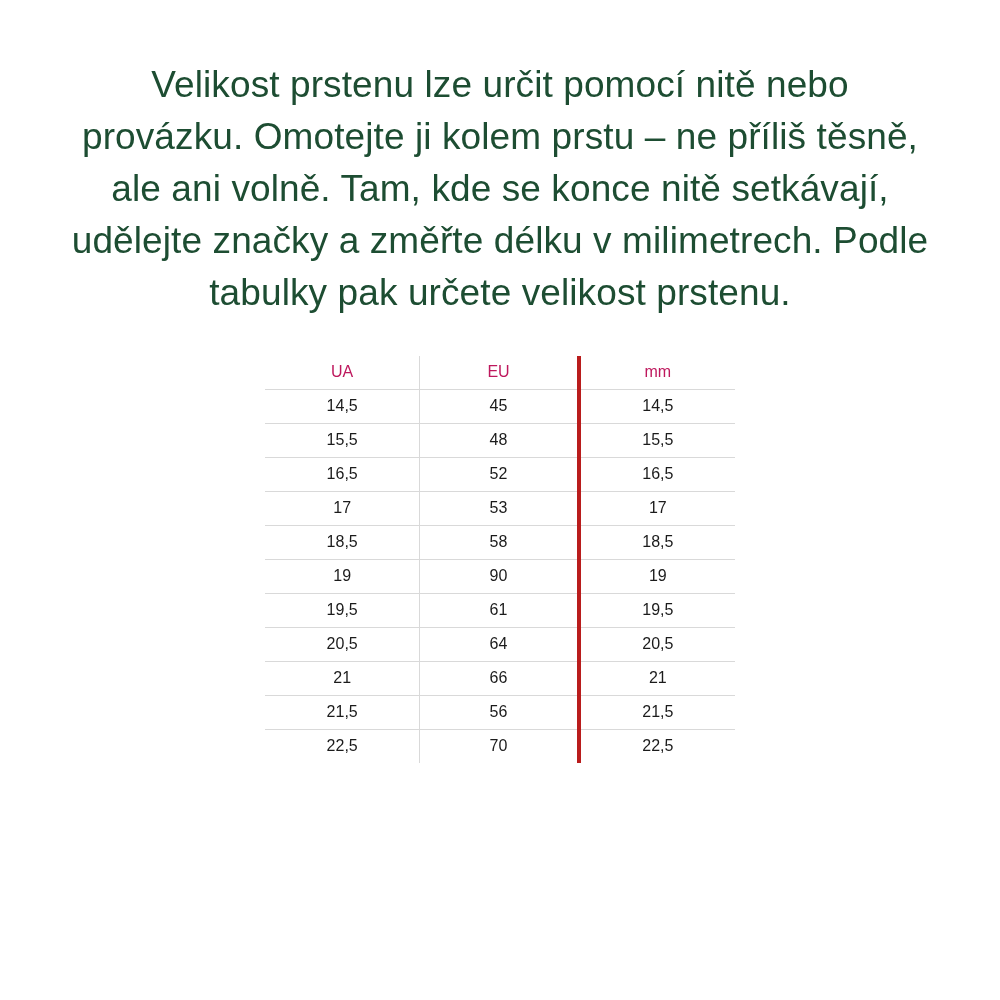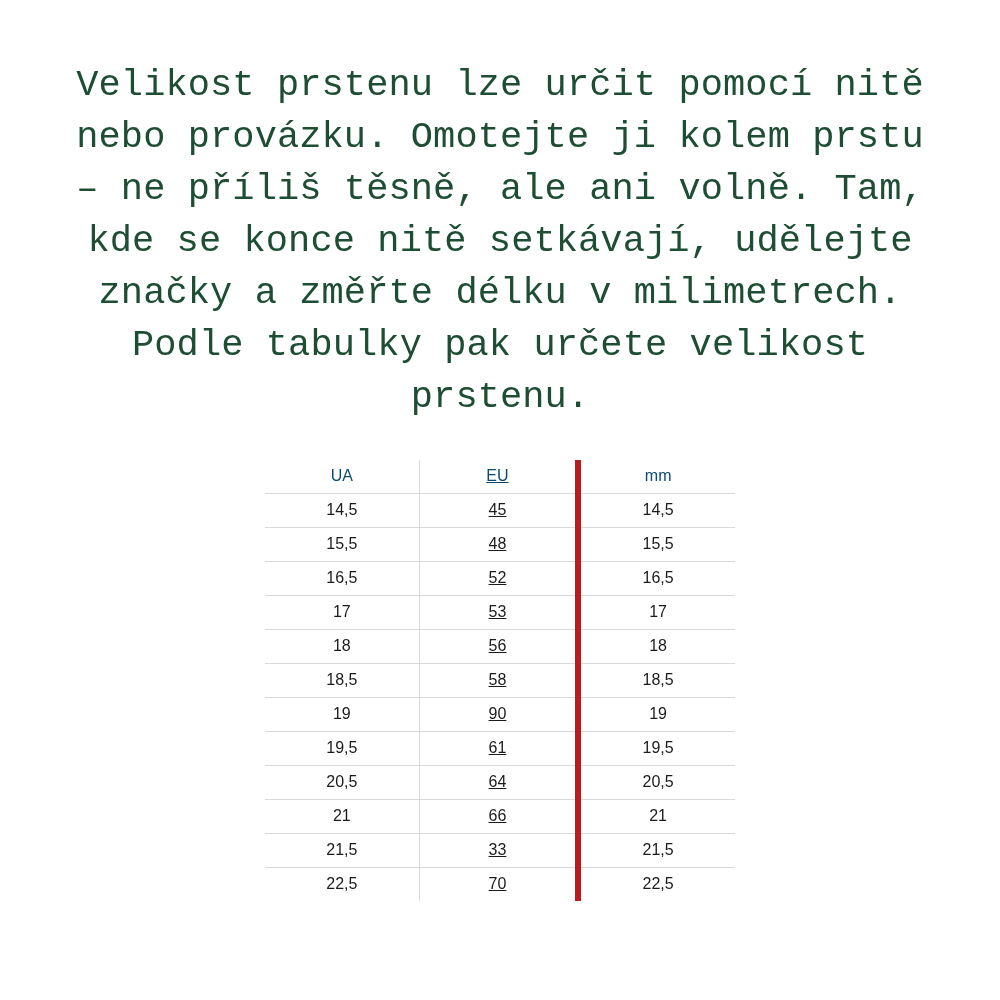--- a/index.html
+++ b/index.html
@@ -14,21 +14,21 @@
     font-family: "Liberation Sans", sans-serif;
   }
   .page {
     width: 1000px;
     height: 1000px;
     position: relative;
     background: #ffffff;
   }
   .intro {
     color: #1d4d32;
-    font-family: Liberation Mono, monospace;
+    font-family: Liberation Sans, sans-serif;
     font-size: 37px;
     line-height: 52px;
     text-align: center;
     padding: 22px 70px 0 70px;
     letter-spacing: 0.1px;
   }
   .table-wrap {
     margin-top: 22px;
     display: flex;
     justify-content: center;
@@ -42,33 +42,32 @@
   table.size-table th,
   table.size-table td {
     text-align: center;
     font-weight: normal;
     font-size: 16px;
     padding: 7px 0 8px 0;
     border-bottom: 1px solid #d9d9d9;
   }
   table.size-table th {
     font-size: 16px;
-    color: #0c4a6e;
+    color: #be185d;
     border-bottom: 1px solid #d9d9d9;
   }
   table.size-table th.col-ua,
   table.size-table td.col-ua {
     border-right: 1px solid #d9d9d9;
     width: 156px;
   }
   table.size-table th.col-eu,
   table.size-table td.col-eu {
-    border-right: 6px solid #b91c1c;
+    border-right: 4px solid #b91c1c;
     width: 158px;
-    text-decoration: underline;
   }
   table.size-table th.col-mm,
   table.size-table td.col-mm {
     width: 156px;
   }
   table.size-table tr:last-child td {
     border-bottom: none;
   }
 </style>
 </head>
@@ -102,25 +101,20 @@
           <td class="col-ua">16,5</td>
           <td class="col-eu">52</td>
           <td class="col-mm">16,5</td>
         </tr>
         <tr>
           <td class="col-ua">17</td>
           <td class="col-eu">53</td>
           <td class="col-mm">17</td>
         </tr>
         <tr>
-          <td class="col-ua">18</td>
-          <td class="col-eu">56</td>
-          <td class="col-mm">18</td>
-        </tr>
-        <tr>
           <td class="col-ua">18,5</td>
           <td class="col-eu">58</td>
           <td class="col-mm">18,5</td>
         </tr>
         <tr>
           <td class="col-ua">19</td>
           <td class="col-eu">90</td>
           <td class="col-mm">19</td>
         </tr>
         <tr>
@@ -133,21 +127,21 @@
           <td class="col-eu">64</td>
           <td class="col-mm">20,5</td>
         </tr>
         <tr>
           <td class="col-ua">21</td>
           <td class="col-eu">66</td>
           <td class="col-mm">21</td>
         </tr>
         <tr>
           <td class="col-ua">21,5</td>
-          <td class="col-eu">33</td>
+          <td class="col-eu">56</td>
           <td class="col-mm">21,5</td>
         </tr>
         <tr>
           <td class="col-ua">22,5</td>
           <td class="col-eu">70</td>
           <td class="col-mm">22,5</td>
         </tr>
 
       </tbody>
     </table>

